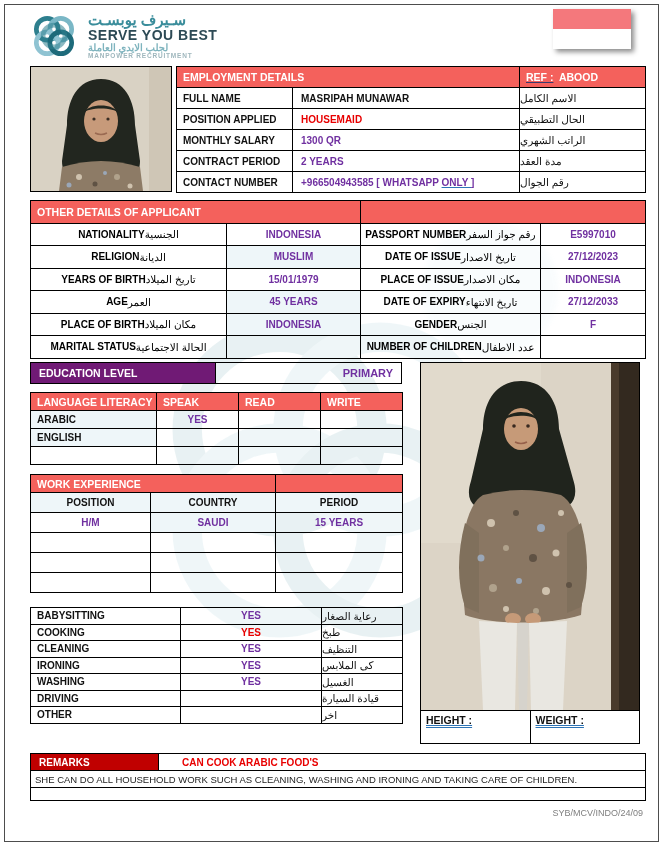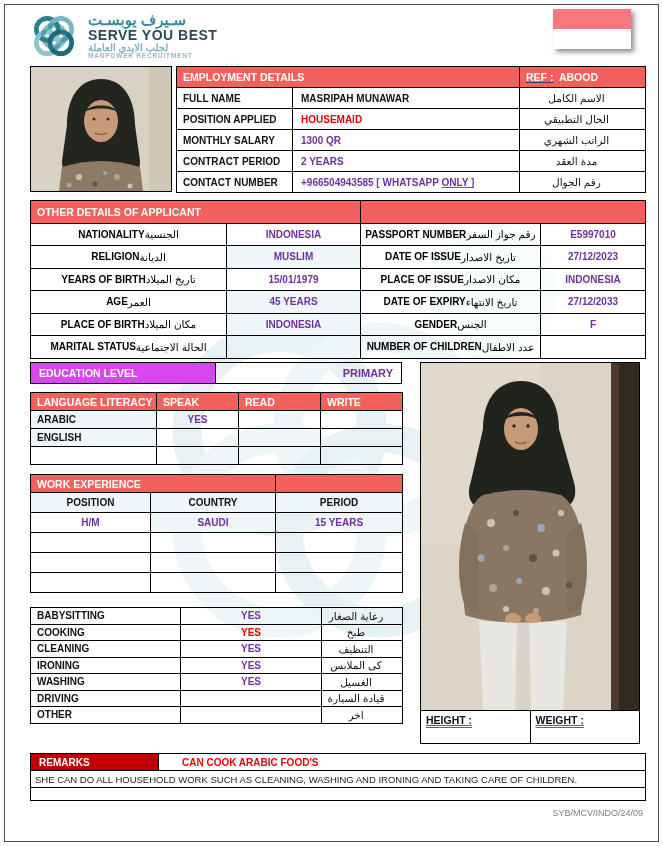--- a/index.html
+++ b/index.html
@@ -28,21 +28,21 @@
 
   
   table { border-collapse:collapse; table-layout:fixed; }
   td { border:1px solid #000; font-size:10px; vertical-align:middle; overflow:hidden; white-space:nowrap; }
   .hdr { background:#f4615c; color:#fff; font-weight:bold; font-size:10.5px; padding-left:6px; }
   .lbl { font-weight:bold; color:#111; padding-left:6px; }
   .val { font-weight:bold; }
   .purple { color:#7030a0; }
   .redtx { color:#e80000; }
   .blacktx { color:#111; }
-  .ar { direction:rtl; text-align:center; padding-right:12px; font-size:10.5px; color:#111; }
+  .ar { direction:rtl; text-align:left; padding-right:12px; font-size:10.5px; color:#111; }
   .center { text-align:center; }
   .lightblue { background:#eef6f9; }
 
   
   .emp-section { position:absolute; top:66px; left:30px; display:flex; }
   .photo-box { width:142px; height:126px; border:1px solid #000; margin-right:4px; background:#d9d2c4; }
   .emp-table { width:469px; height:126px; }
   .emp-table td { height:21px; }
   .ref-underline { text-decoration:underline; text-decoration-color:#3a3a6e; }
   .link-underline { text-decoration:underline; text-decoration-color:#2e74b5; }
@@ -50,21 +50,21 @@
   
   .other-table { position:absolute; top:200px; left:30px; width:615px; }
   .other-table td { height:22.5px; }
   .dual { display:flex; justify-content:center; align-items:center; }
   .dual .en { font-weight:bold; padding-left:6px; }
   .dual .arr { direction:rtl; padding-right:6px; font-size:10.5px; }
   .other-table td.cellpad { padding:0; }
 
   
   .edu-bar { position:absolute; top:362px; left:30px; width:372px; height:22px; display:flex; }
-  .edu-title { width:186px; background:#d946ef; border:1px solid #000; color:#fff; font-weight:bold; font-size:10.5px; display:flex; align-items:center; padding-left:8px; }
+  .edu-title { width:186px; background:#701a75; border:1px solid #000; color:#fff; font-weight:bold; font-size:10.5px; display:flex; align-items:center; padding-left:8px; }
   .edu-value { flex:1; border:1px solid #000; border-left:none; display:flex; align-items:center; justify-content:flex-end; padding-right:8px; font-weight:bold; font-size:11px; color:#7030a0; }
 
   
   .lang-table { position:absolute; top:392px; left:30px; width:372px; }
   .lang-table td { height:18px; }
 
   
   .work-table { position:absolute; top:474px; left:30px; width:372px; }
   .work-table td { height:20px; }
   .work-table td.bar { height:18px; }

